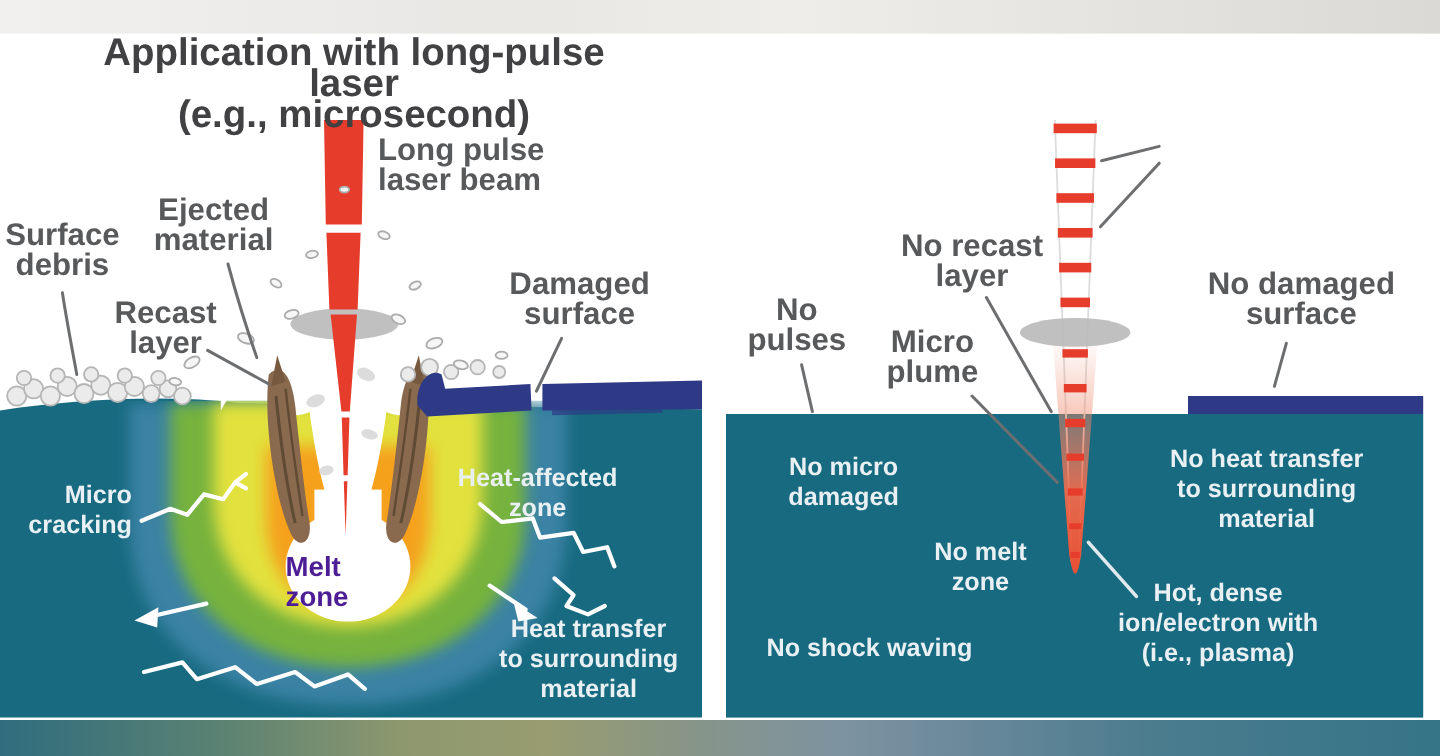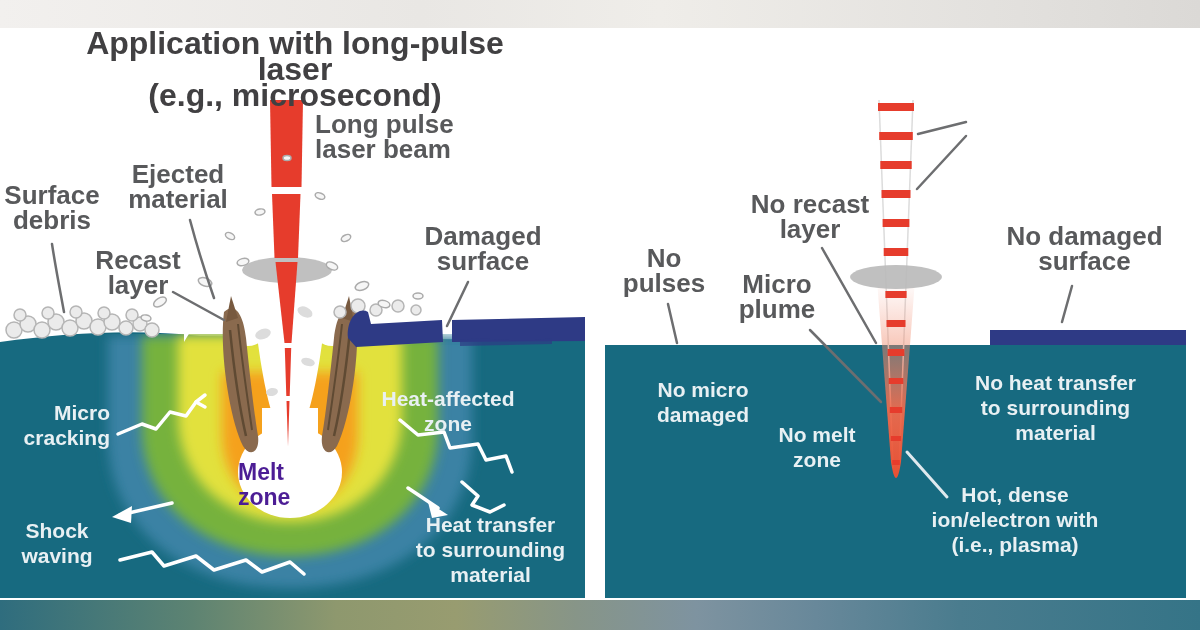--- a/index.html
+++ b/index.html
@@ -203,42 +203,41 @@
   <div class="lbl dark" style="left:0px;top:183px;width:104px;">Surface
 debris</div>
   <div class="lbl dark" style="left:124px;top:162px;width:108px;">Ejected
 material</div>
   <div class="lbl dark" style="left:92px;top:248px;width:92px;">Recast
 layer</div>
   <div class="lbl dark" style="left:418px;top:224px;width:130px;">Damaged
 surface</div>
   <div class="lbl light" style="left:0;top:400px;width:110px;text-align:right;">Micro
 cracking</div>
-  <div class="lbl light" style="left:2px;top:518px;width:110px;">Shock
-waving</div>
   <div class="lbl melt" style="left:238px;top:460px;width:104px;">Melt
 zone</div>
   <div class="lbl light" style="left:358px;top:386px;width:180px;">Heat-affected
 zone</div>
   <div class="lbl light" style="left:393px;top:512px;width:195px;">Heat transfer
 to surrounding
 material</div>
 
   <div class="lbl dark" style="left:748px;top:192px;width:124px;">No recast
 layer</div>
   <div class="lbl dark" style="left:612px;top:246px;width:104px;">No
 pulses</div>
   <div class="lbl dark" style="left:718px;top:272px;width:118px;">Micro
 plume</div>
   <div class="lbl dark" style="left:1002px;top:224px;width:165px;">No damaged
 surface</div>
   <div class="lbl light" style="left:628px;top:377px;width:150px;">No micro
 damaged</div>
-  <div class="lbl light" style="left:742px;top:422px;width:150px;">No melt
+  <div class="lbl light" style="left:742px;top:448px;width:150px;">No melt
 zone</div>
+  <div class="lbl light" style="left:612px;top:528px;width:225px;">No shock waving</div>
   <div class="lbl light" style="left:948px;top:370px;width:215px;">No heat transfer
 to surrounding
 material</div>
   <div class="lbl light" style="left:902px;top:482px;width:226px;">Hot, dense
 ion/electron with
 (i.e., plasma)</div>
 
   <div class="band-bottom"></div>
 </div>
 

